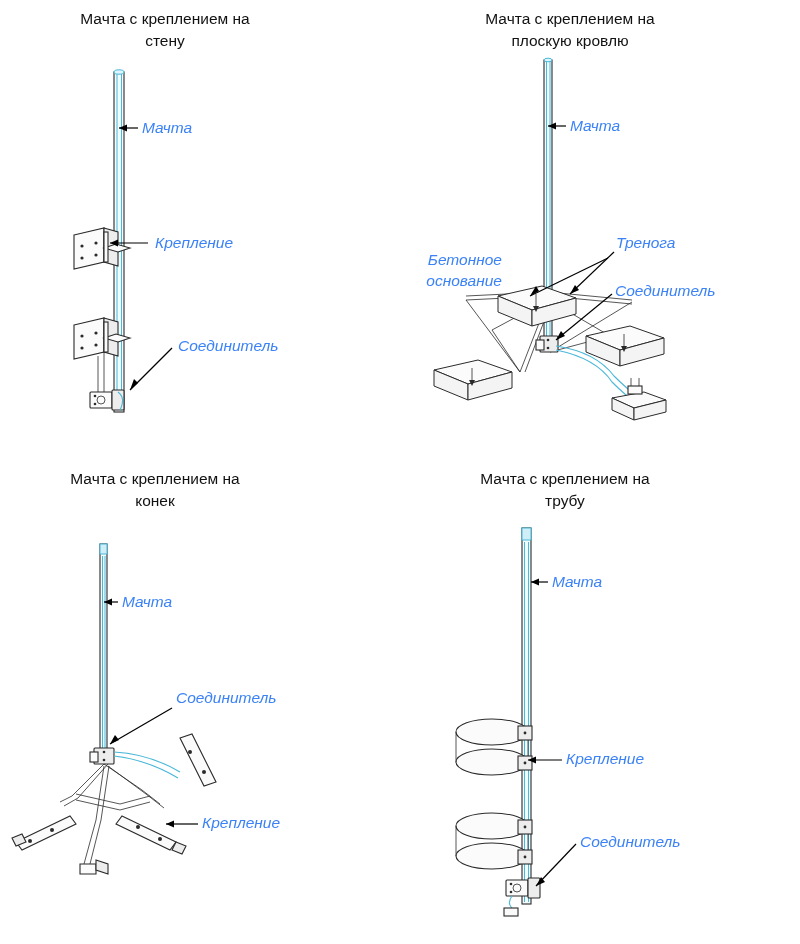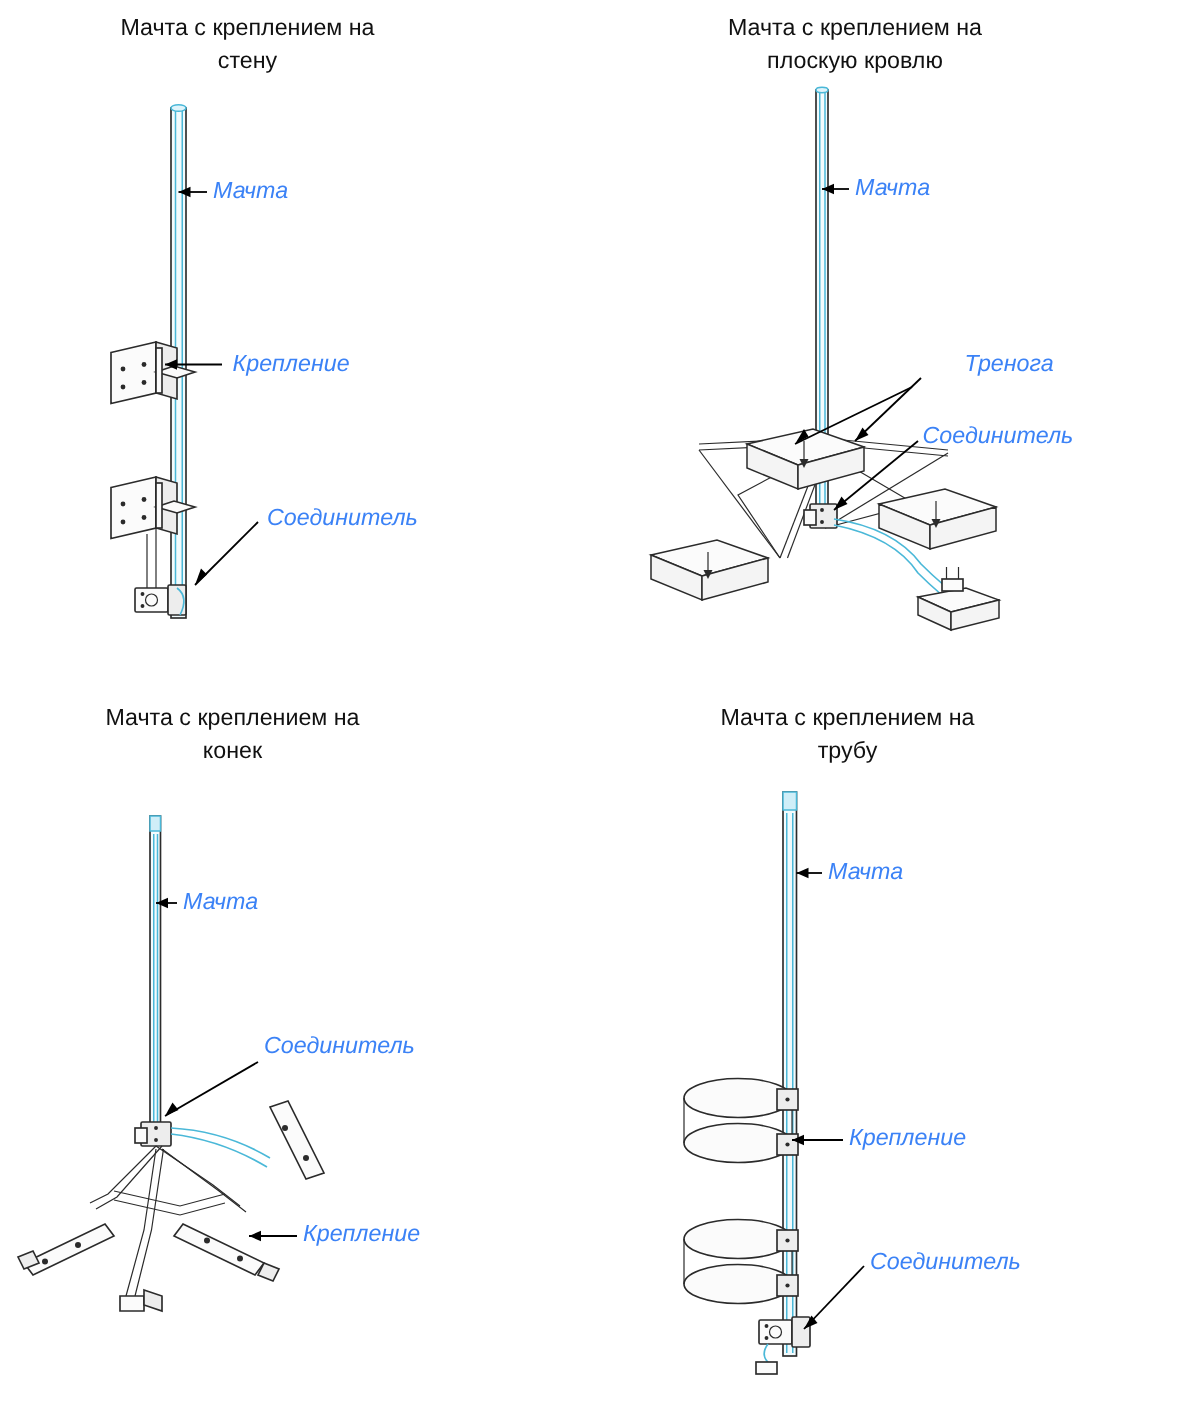--- a/index.html
+++ b/index.html
@@ -229,21 +229,23 @@
       <polygon points="130,296 139,291 136,286" fill="#000"></polygon>
 
       <path class="lead" d="M214 252 L170 294"></path>
       <polygon points="170,294 179,290 175,285" fill="#000"></polygon>
 
       <path class="lead" d="M212 294 L156 340"></path>
       <polygon points="156,340 165,336 161,331" fill="#000"></polygon>
     </svg>
 
     <div class="callout" style="left:170px;top:116px;">Мачта</div>
-    <div class="callout" style="left:216px;top:233px;margin-left:27px;">Тренога</div>
+    <div class="callout" style="left:216px;top:233px;">Тренога</div>
+    <div class="callout" style="left:-8px;top:250px;text-align:right;width:110px;">Бетонное
+основание</div>
     <div class="callout" style="left:215px;top:281px;">Соединитель</div>
   </div>
 
   <div class="panel" style="left:0;top:460px;width:400px;height:484px;">
     <div class="panel-title" style="left:30px;top:8px;width:250px;">Мачта с креплением на
 конек</div>
 
     <svg class="art" width="400" height="484" viewBox="0 0 400 484">
 
       <rect class="mast" x="100" y="84" width="7" height="212"></rect>

